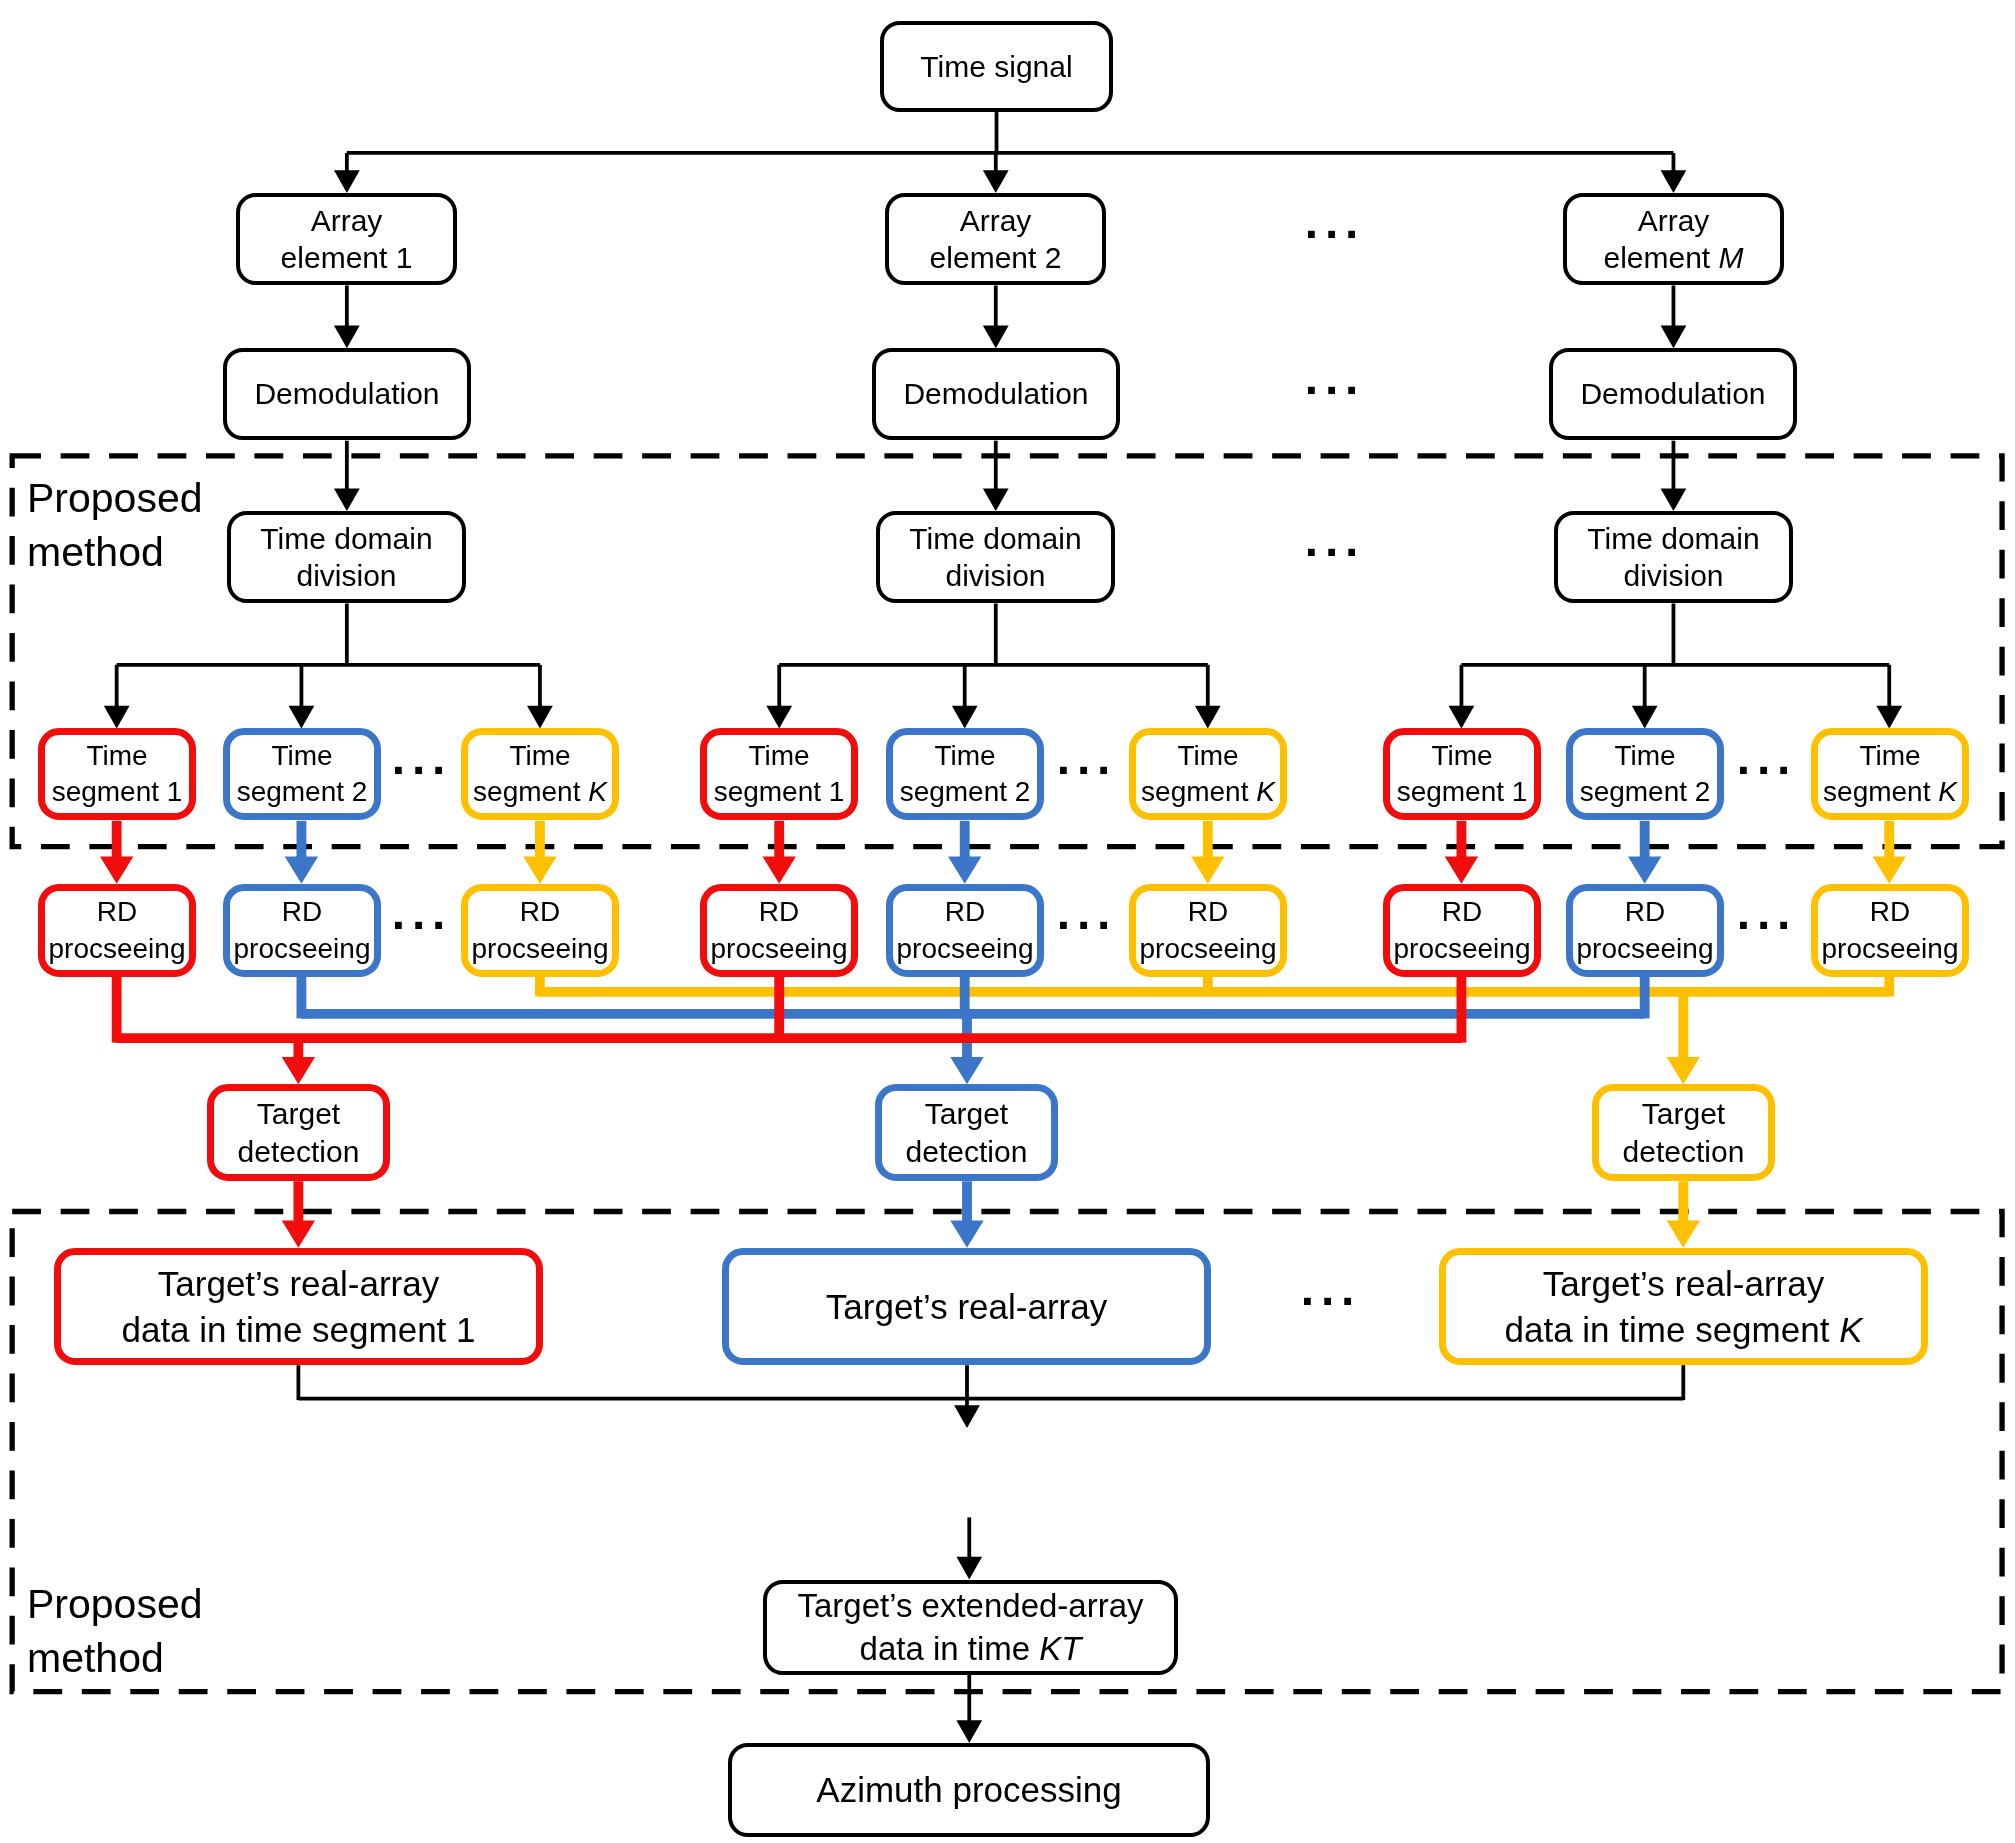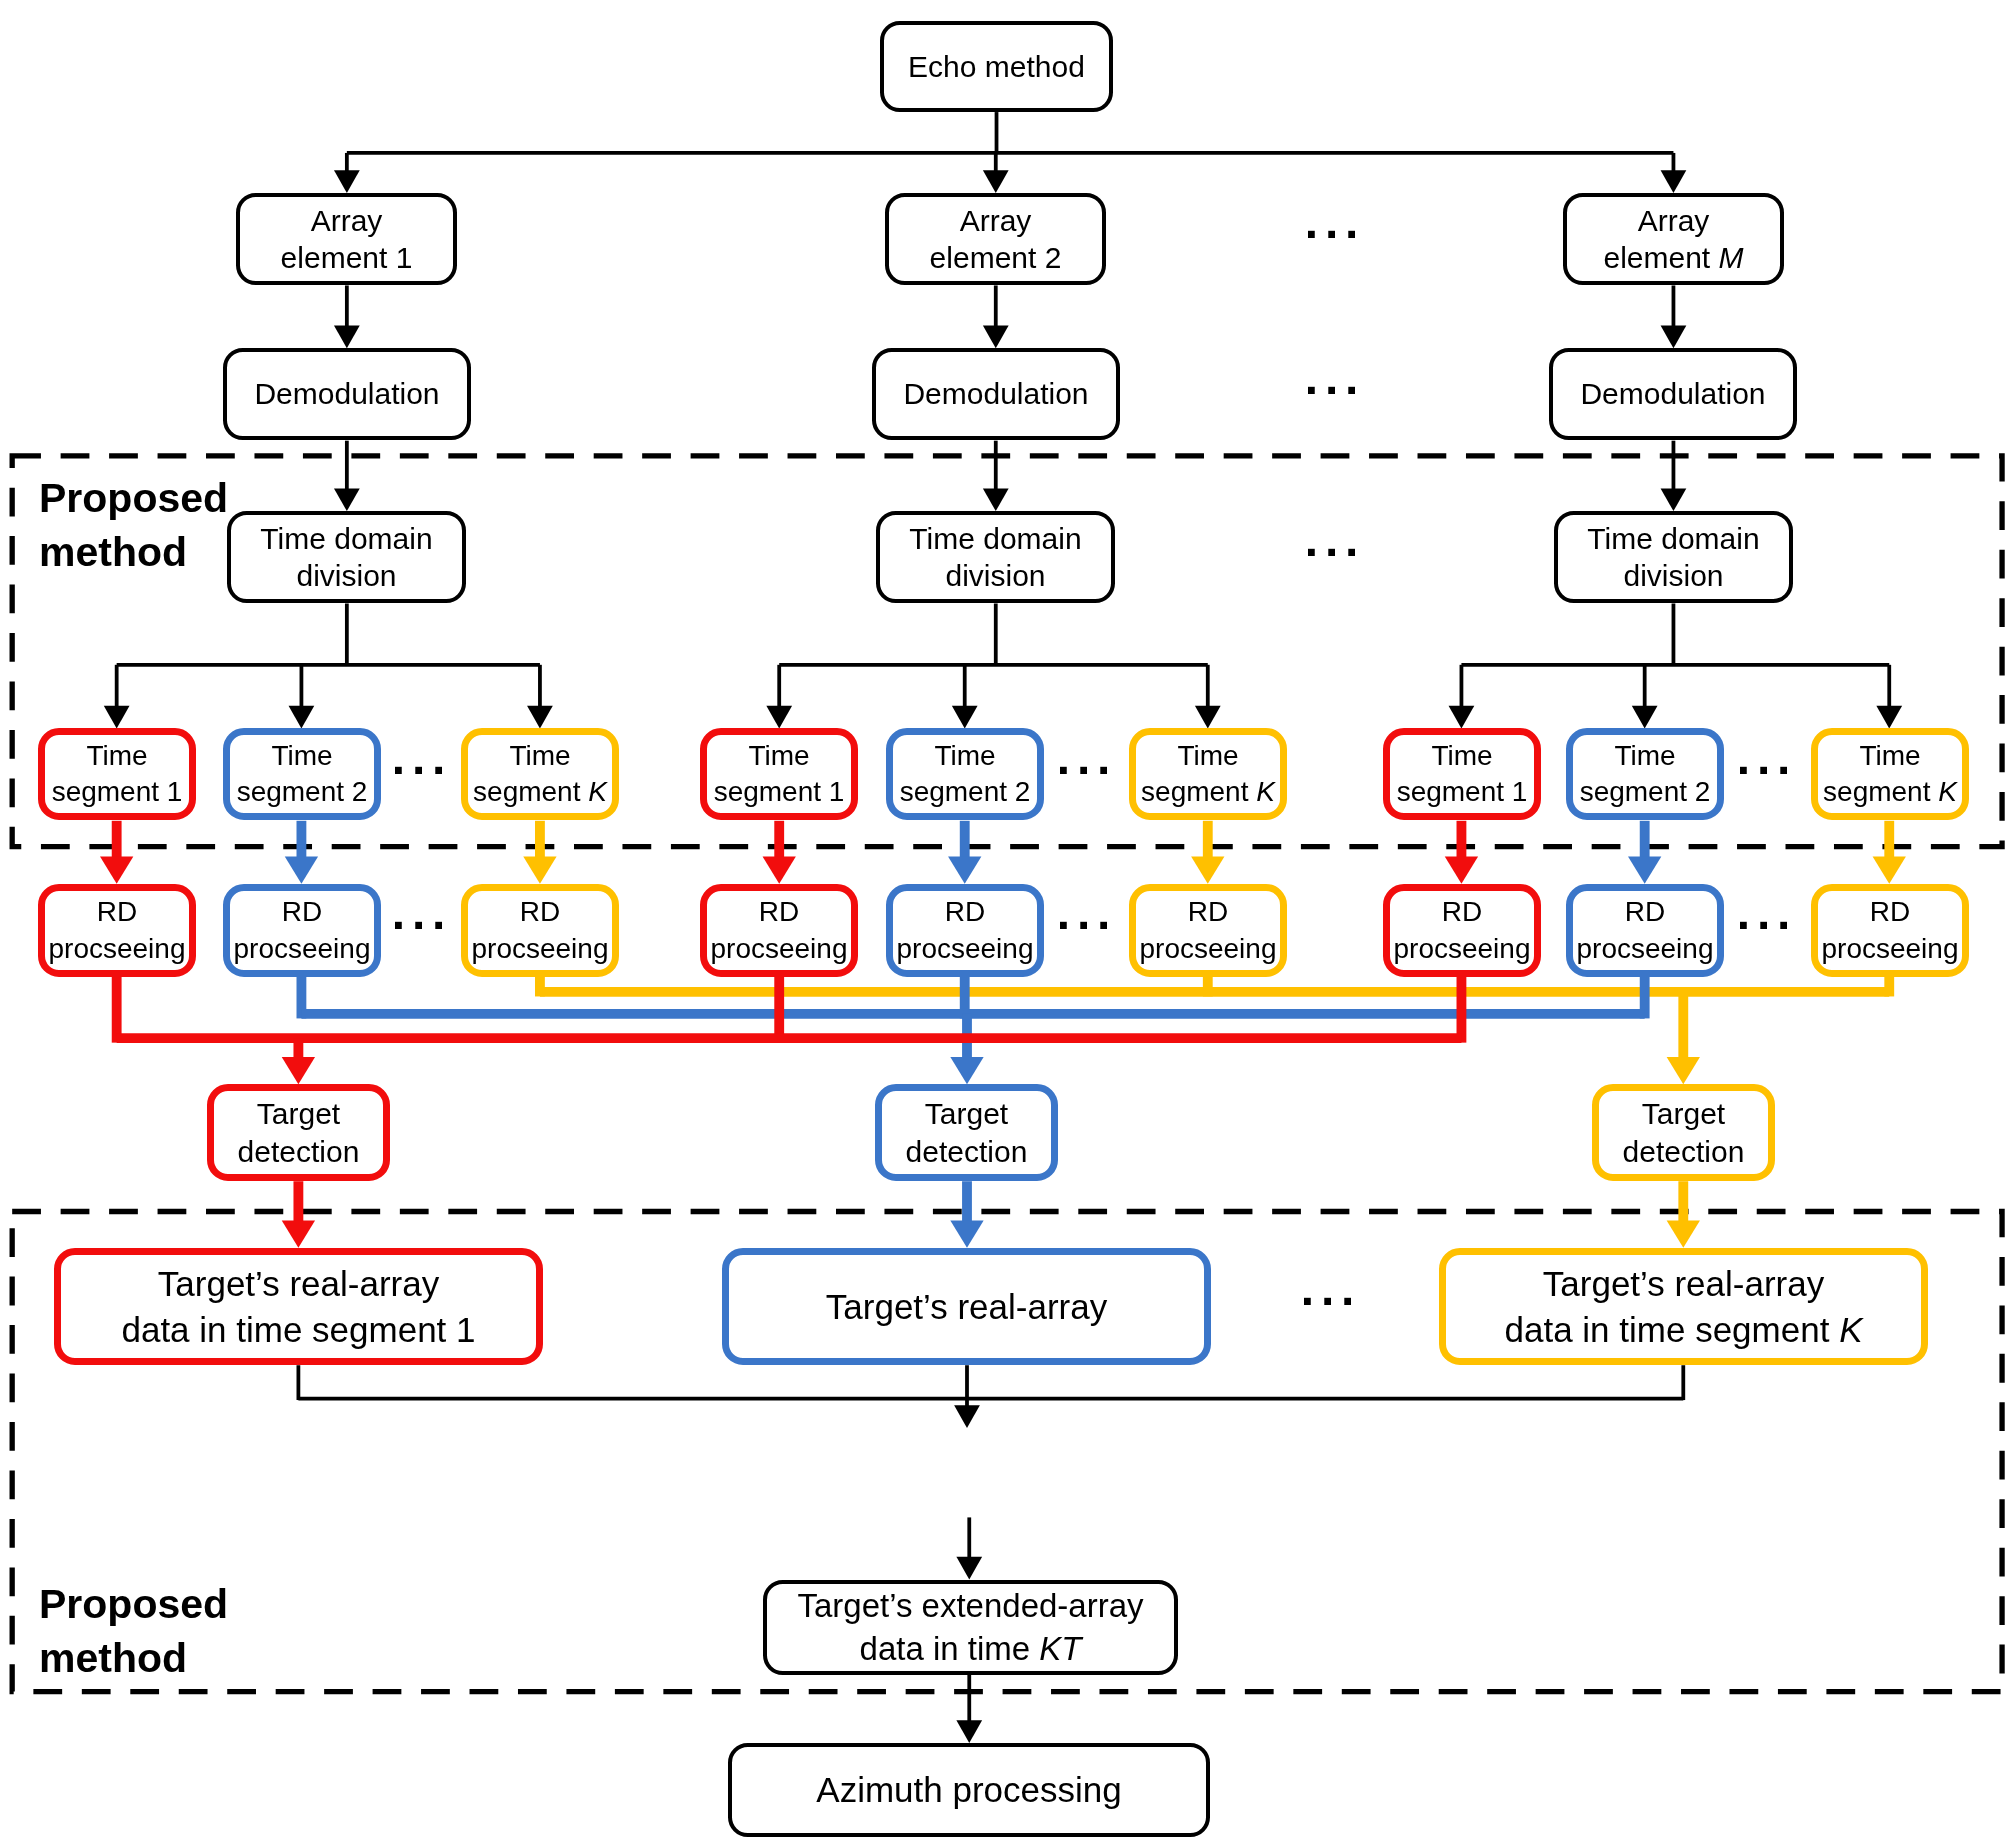--- a/index.html
+++ b/index.html
@@ -12,23 +12,22 @@
     display:flex;flex-direction:column;align-items:center;justify-content:center;
     text-align:center;font-size:30px;line-height:1.24;font-weight:400;
   }
   .box.colored{border-width:7.6px;border-radius:21px;}
   .box.red{border-color:var(--red);}
   .box.blue{border-color:var(--blue);}
   .box.yellow{border-color:var(--yellow);}
   .box.small{font-size:28px;line-height:1.3;text-align:center;}
   .box.big{font-size:35px;line-height:1.3;text-align:right;}
   .proposed{
-    position:absolute;font-size:41px;line-height:1.32;font-weight:700;
+    position:absolute;font-size:41px;line-height:1.32;font-weight:400;
     white-space:nowrap;
-    margin-left:12px;
   }
   .dots{
     position:absolute;transform:translateX(-50%);
     font-weight:bold;font-size:48px;letter-spacing:6.8px;line-height:1;
     white-space:nowrap;
   }
   i{font-style:italic;}
 </style>
 </head>
 <body>
@@ -138,21 +137,21 @@
   <div class="proposed" style="left:27px;top:471px;">
     <div>Proposed</div>
     <div>method</div>
   </div>
   <div class="proposed" style="left:27px;top:1577px;">
     <div>Proposed</div>
     <div>method</div>
   </div>
 
   <div class="box" style="left:880px;top:21px;width:233px;height:91px;">
-    <span>Echo method</span>
+    <span>Time signal</span>
   </div>
 
   <div class="box" style="left:236px;top:193px;width:221px;height:92px;">
     <span>Array</span>
     <span><span>element </span><span>1</span></span>
   </div>
   <div class="box" style="left:885px;top:193px;width:221px;height:92px;">
     <span>Array</span>
     <span><span>element </span><span>2</span></span>
   </div>

